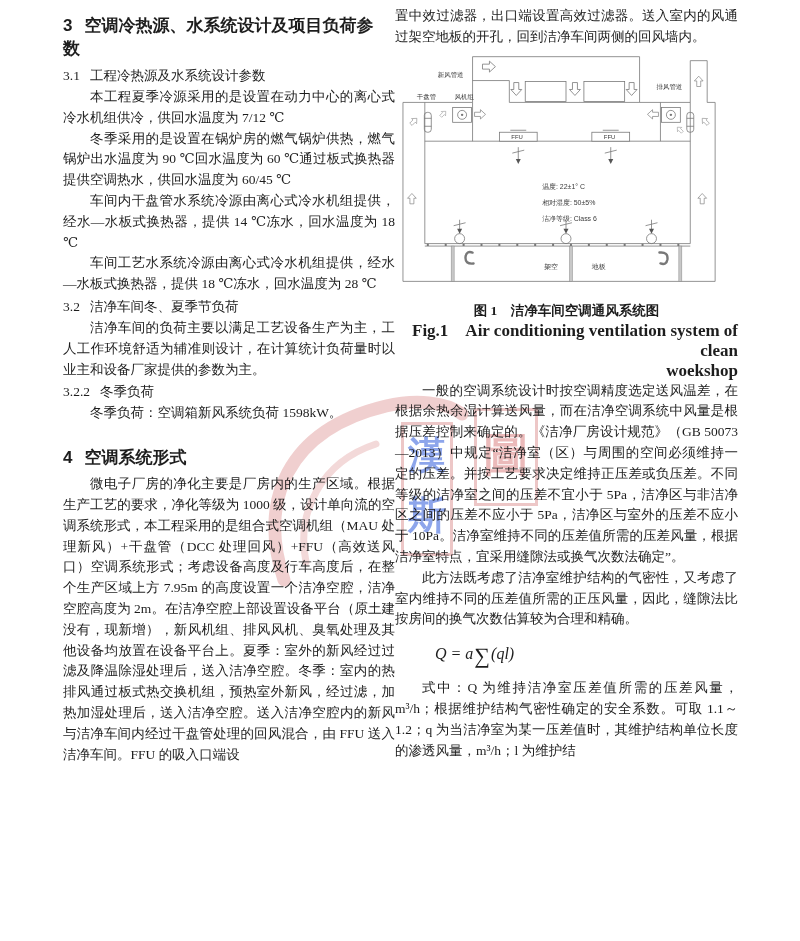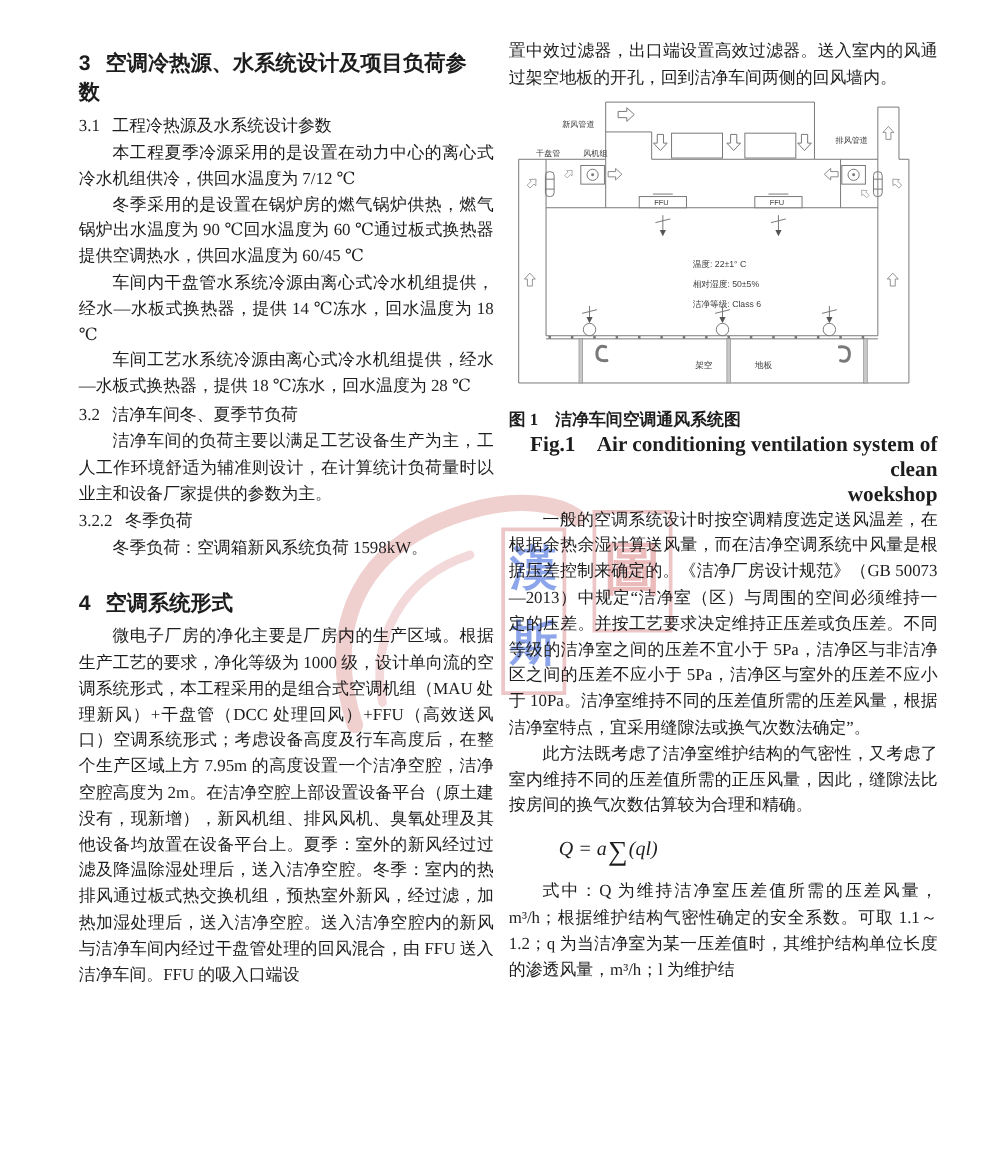--- a/index.html
+++ b/index.html
@@ -1,34 +1,34 @@
 <!DOCTYPE html>
 <html><head>
 <meta charset="utf-8">
 <style>
   html,body{margin:0;padding:0;}
   body{
     width:800px;height:941px;background:#ffffff;position:relative;overflow:hidden;
     font-family:"Liberation Serif","DejaVu Serif",serif;color:#1d1d1d;
   }
-  .columns{position:relative;z-index:1;display:flex;gap:12px;padding:31px 50px 0 63px;}
+  .columns{position:relative;z-index:1;display:flex;padding:6px 50px 0 63px;}
   .col-left{width:332px;flex:none;}
   .col-right{width:343px;flex:none;}
   p{margin:0;font-size:13.5px;line-height:20.8px;text-align:justify;text-indent:2em;
     text-justify:inter-ideograph;}
   p.cont{text-indent:0;}
   .sec-h{font-family:"Liberation Sans","DejaVu Sans",sans-serif;font-size:17px;
     font-weight:bold;line-height:23px;margin:8px 0 5px;}
   .sec-h .num{margin-right:12px;}
   .sec-h.wrap{width:323px;}
   .sub-h{font-size:13.5px;line-height:21px;margin:1px 0;}
   .sub-h .num{margin-right:10px;}
   .sub-h sup{font-size:9px;}
   .figure{margin:4px 0 0;height:245px;}
-  .cap-zh{font-weight:bold;font-size:13.5px;line-height:20px;margin-top:4px;}
+  .cap-zh{text-align:center;font-weight:bold;font-size:13.5px;line-height:20px;margin-top:4px;}
   .cap-en{text-align:right;font-weight:bold;font-size:17px;line-height:20px;}
   .equation{margin:13px 0 9px 40px;font-size:16px;}
   .equation .var{font-style:italic;}
   .equation .sigma{font-size:22px;vertical-align:-4px;margin:0 1px;font-style:normal;}
   
   .watermark{position:absolute;left:266px;top:392px;width:280px;height:200px;z-index:0;
     opacity:.5;pointer-events:none;}
   .wm-box1{position:absolute;left:135px;top:30px;width:46px;height:128px;
     border:3px solid #dd9090;color:#1d4ed8;font-size:38px;line-height:60px;
     text-align:center;font-weight:bold;}

